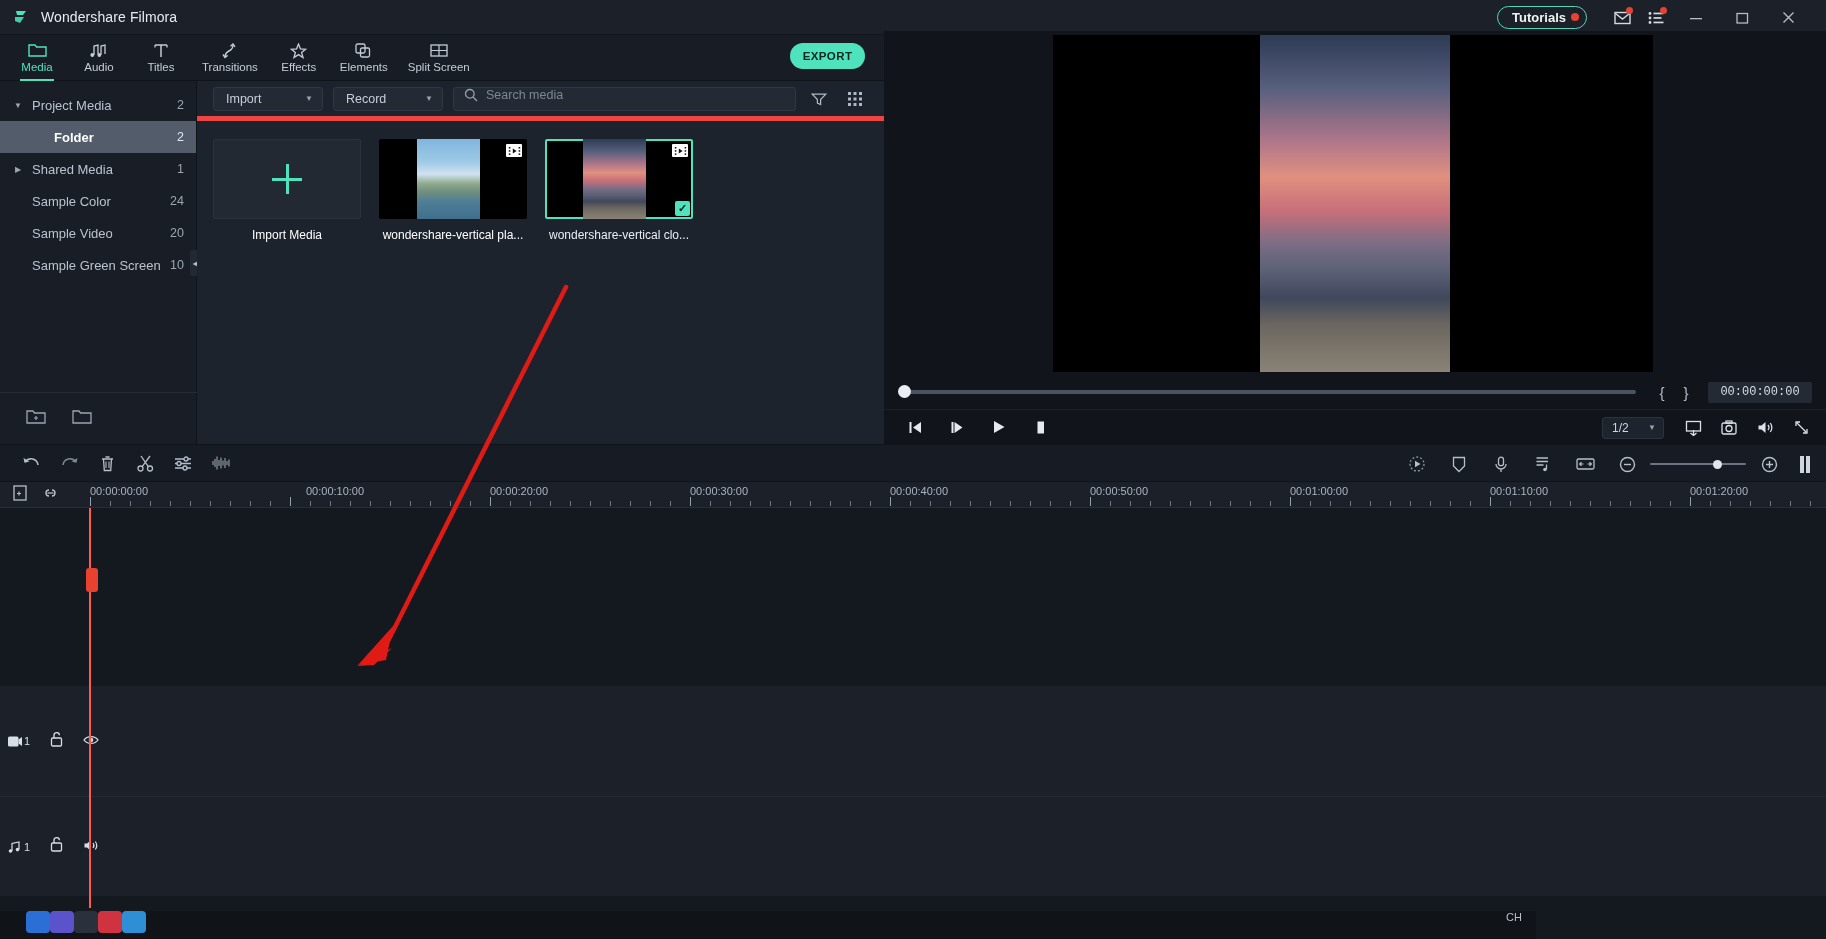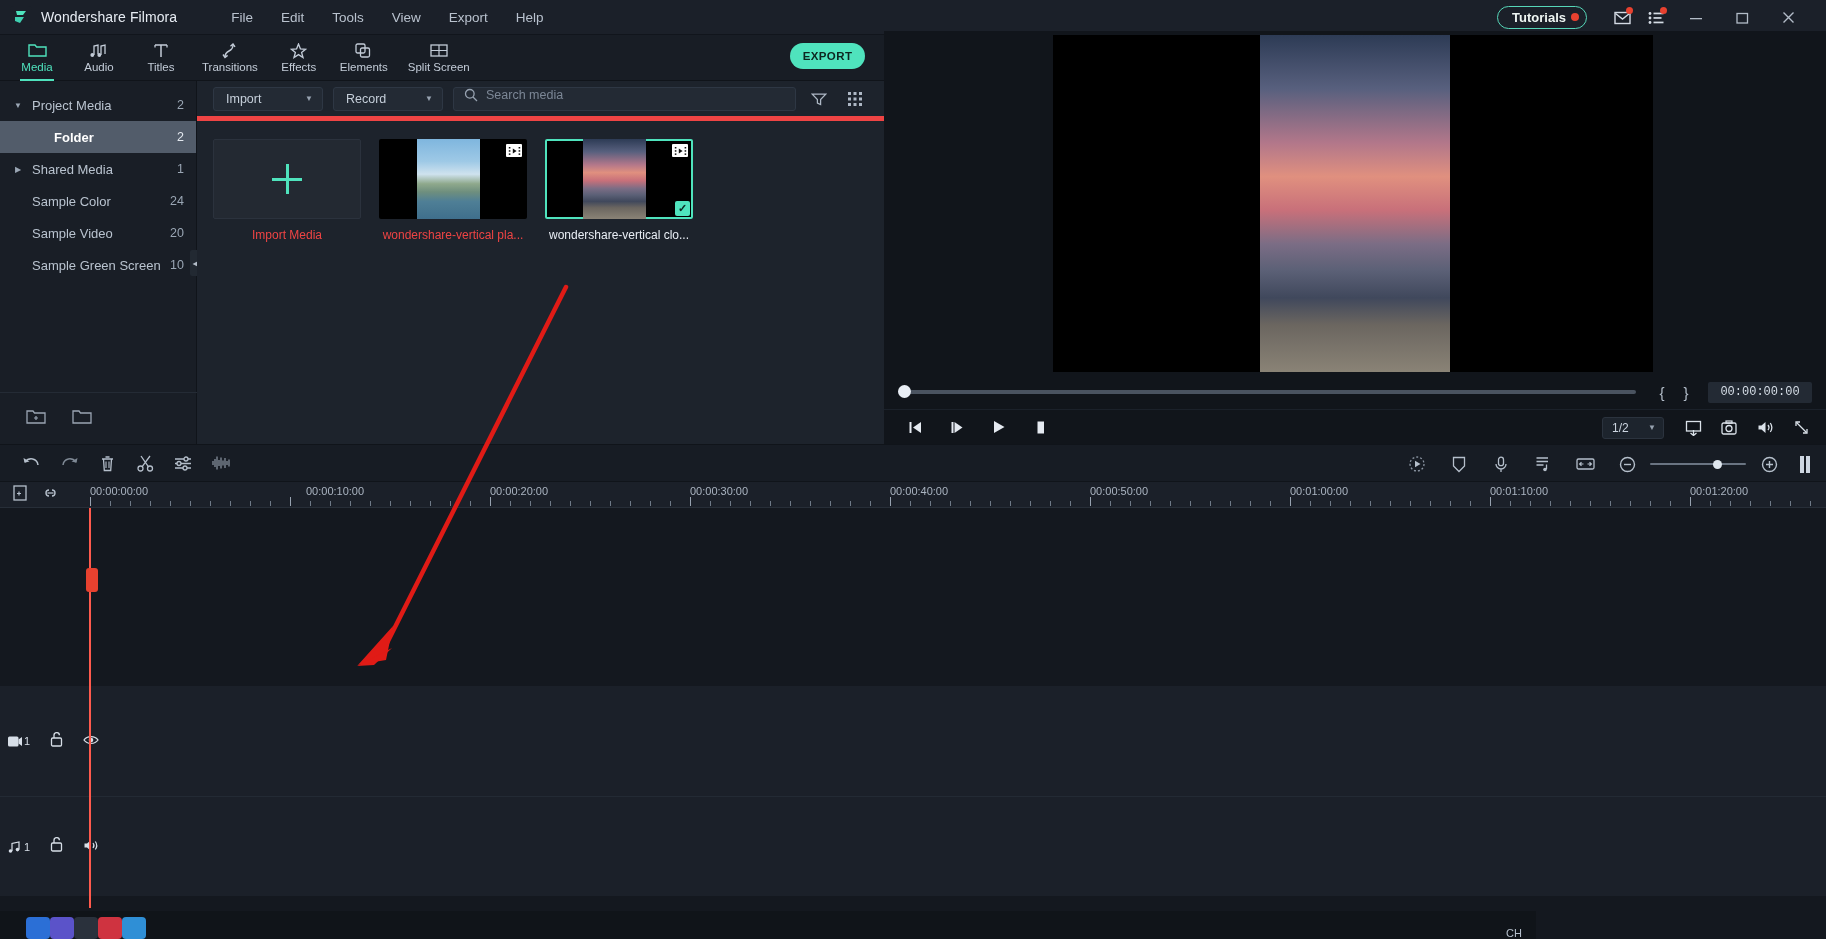--- a/index.html
+++ b/index.html
@@ -129,21 +129,21 @@
     position:absolute; right:5px; top:5px; width:16px; height:13px;
     background:#fff; border-radius:1px;
     display:flex; align-items:center; justify-content:center;
   }
   .chk{
     position:absolute; right:3px; bottom:3px; width:15px; height:15px;
     background:#4fe3bd; border-radius:2px; color:#0d2620;
     display:flex;align-items:center;justify-content:center; font-size:11px; font-weight:bold;
   }
   .mlabel{
-    margin-top:9px; font-size:12px; color:#ef4444; text-align:center;
+    margin-top:9px; font-size:12px; color:#ffffff; text-align:center;
     white-space:nowrap; overflow:hidden; text-overflow:ellipsis;
   }
   .mlabel.sel{ color:#e9eef5; }
 
   
   .preview{
     position:absolute; left:884px; top:31px; width:942px; height:413px;
     background:#11151b;
   }
   .pv-stage{
@@ -226,21 +226,21 @@
   .cf{ position:absolute; top:0; width:52px; height:103px; overflow:hidden;}
   .playhead{ position:absolute; left:89px; top:0; width:1.5px; height:400px; background:#ff5a4d; z-index:30;}
   .ph-handle{ position:absolute; left:86px; top:60px; width:12px;height:24px; border-radius:3px; background:#e8412f; z-index:32;}
 
   
   .annot{ position:absolute; left:0; top:0; width:1826px; height:939px; pointer-events:none; z-index:60;}
 
   
   .taskbar{
     position:absolute; left:0; bottom:0; width:1536px; height:28px;
-    background:#101419; display:flex; align-items:flex-end; gap:0; padding-left:26px;
+    background:#101419; display:flex; align-items:flex-start; gap:0; padding-left:26px;
   }
   .tapp{ width:24px;height:22px;border-radius:4px;}
   .tapp.sel{ background:#2a313c; }
   .tray{ position:absolute; right:14px; display:flex; align-items:center; gap:10px; color:#b6c0cc; font-size:11px;}
 
   
   .sky-sunset{
     background:
       linear-gradient(180deg,#2d3b55 0%,#58607e 16%,#b2778a 32%,#e0907f 42%,
         #c8707a 52%,#7b6d85 62%,#5b6076 70%,#40485c 78%,#6b6660 86%,#8a8376 100%);
@@ -257,28 +257,20 @@
 <div class="app">
 
   <div class="titlebar">
     <div class="logo-box">
       <svg width="18" height="18" viewBox="0 0 18 18">
         <path d="M4 3 L14 3 L11 7 L5 7 Z" fill="#4fe3bd"></path>
         <path d="M3 9 L12 9 L8 15 L3 13 Z" fill="#3fcfb0"></path>
       </svg>
     </div>
     <div class="app-title">Wondershare Filmora</div>
-    <div class="menu">
-      <div class="menu-item">File</div>
-      <div class="menu-item">Edit</div>
-      <div class="menu-item">Tools</div>
-      <div class="menu-item">View</div>
-      <div class="menu-item">Export</div>
-      <div class="menu-item">Help</div>
-    </div>
 
     <div class="tb-right">
       <div class="tutorials">
         <span>Tutorials</span>
         <span class="reddot"></span>
       </div>
       <div class="ticon">
         <svg width="17" height="14" viewBox="0 0 17 14">
             <rect x="1" y="1.5" width="15" height="11" fill="none" stroke="#d4dbe4" stroke-width="1.4"></rect>
             <path d="M1.5 2.5 L8.5 8 L15.5 2.5" fill="none" stroke="#d4dbe4" stroke-width="1.4"></path>

